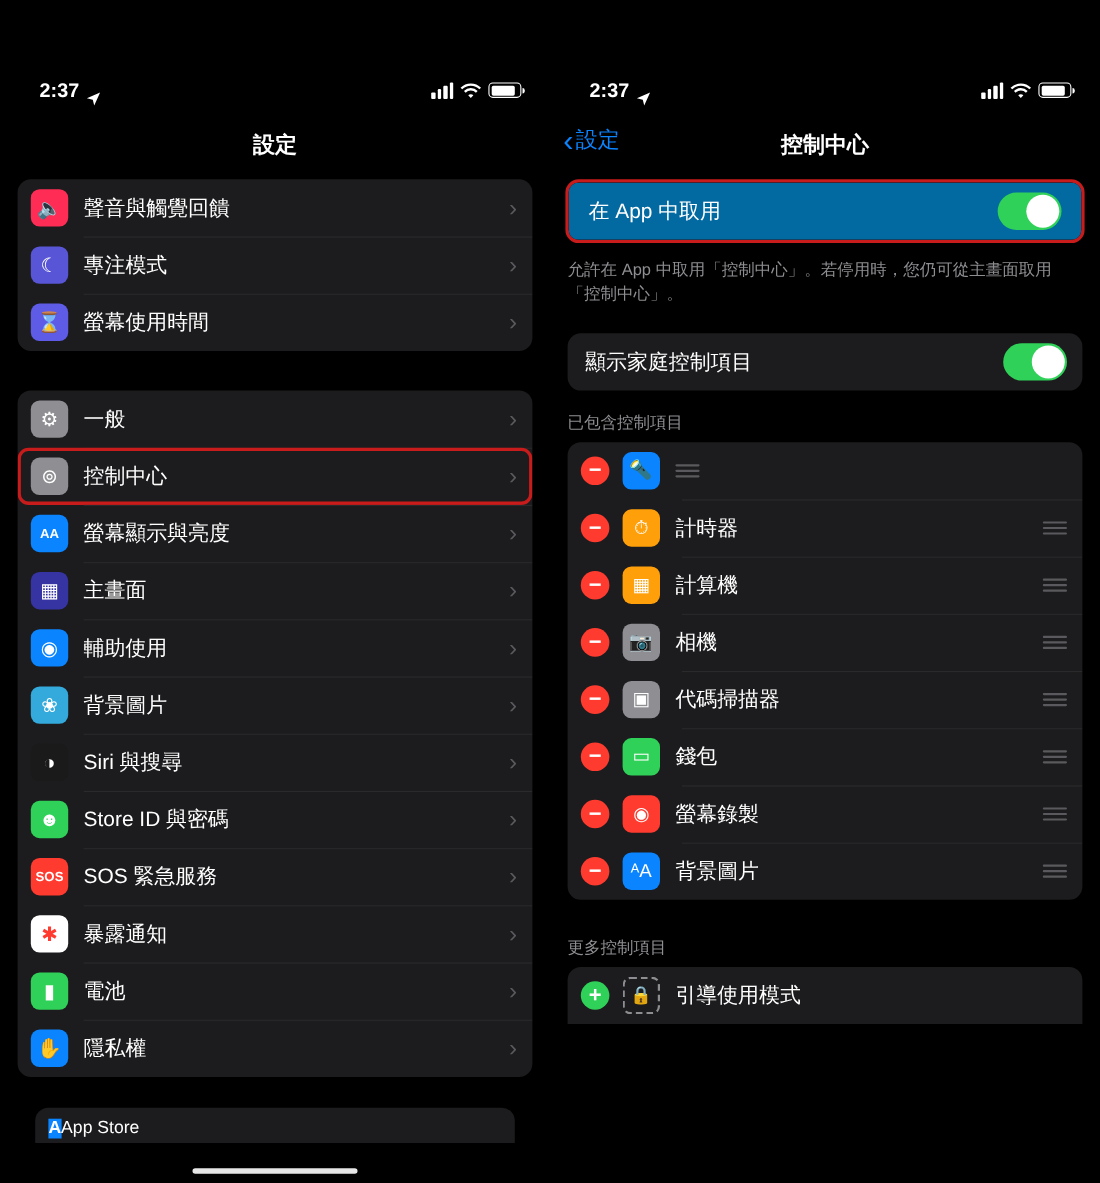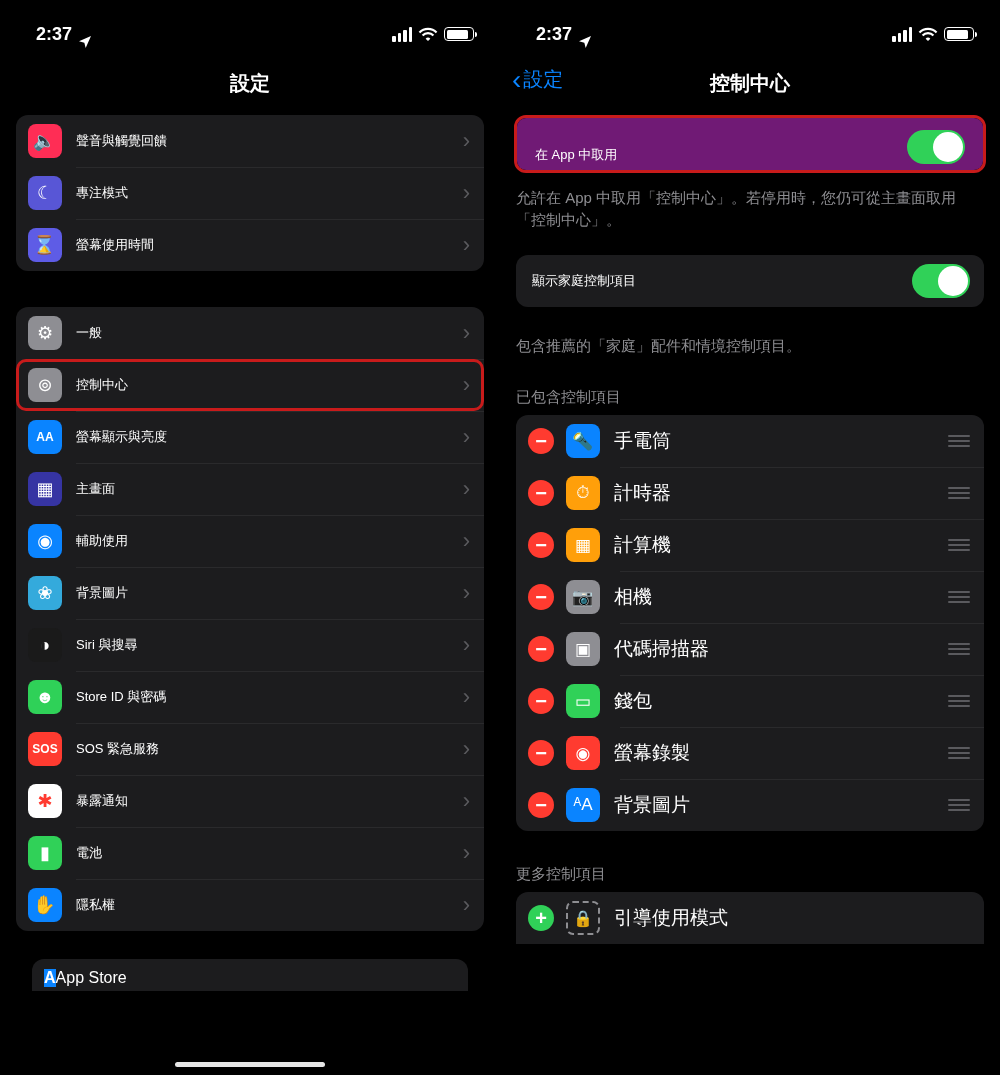--- a/index.html
+++ b/index.html
@@ -21,20 +21,21 @@
   }
   
   .status-bar {
     display:flex;
     justify-content:space-between;
     align-items:center;
     padding:14px 26px 0 36px;
     height:54px;
     font-weight:600;
     font-size:18px;
+    margin-top:48px;
   }
   .status-left { display:flex; align-items:center; gap:5px;}
   .status-right { display:flex; align-items:center; gap:6px;}
   .signal-bars { display:flex; align-items:flex-end; gap:2px;}
   .signal-bars span{ width:3.5px; background:#fff; border-radius:1px;}
   .signal-bars span:nth-child(1){height:6px;}
   .signal-bars span:nth-child(2){height:9px;}
   .signal-bars span:nth-child(3){height:12px;}
   .signal-bars span:nth-child(4){height:15px;}
   .wifi-icon svg{display:block;}
@@ -80,21 +81,21 @@
     position:absolute;
     left:60px;right:0;top:0;
     height:1px;background:#2a2a2c;
   }
   .row .icon-box{
     width:34px;height:34px;border-radius:8px;
     display:flex;align-items:center;justify-content:center;
     flex:0 0 34px;margin-right:14px;
     font-size:18px;
   }
-  .row .label{flex:1;font-size:13px;}
+  .row .label{flex:1;font-size:19px;}
   .row .chev-r{
     color:#5a5a5e;font-size:22px;font-weight:300;
   }
   .hl-red{
     position:absolute;inset:0;border:3px solid #c81b1b;border-radius:10px;pointer-events:none;
   }
   
   .hint{
     color:#8e8e92;
     font-size:15px;
@@ -309,45 +310,43 @@
     <span class="nav-back">
       <span class="chev">‹</span>
       <span>設定</span>
     </span>
     <span>控制中心</span>
   </div>
 
   <div>
 
     <div class="hl-box">
-      <div class="row" style="background:#701a75;align-items:flex-end;">
+      <div class="row" style="background:#0369a1;">
         <span class="label">在 App 中取用</span>
         <span class="switch">
             <span class="knob"></span>
           </span>
       </div>
     </div>
     <div class="hint below">允許在 App 中取用「控制中心」。若停用時，您仍可從主畫面取用「控制中心」。</div>
 
     <div class="group tight" style="margin:0 16px 20px 16px;">
       <div class="row">
         <span class="label" style="padding-left:4px;">顯示家庭控制項目</span>
         <span class="switch">
             <span class="knob"></span>
           </span>
       </div>
     </div>
-    <div class="hint below" style="padding-bottom:32px;">包含推薦的「家庭」配件和情境控制項目。</div>
 
     <div class="section-header">已包含控制項目</div>
     <div class="group" id="cc-included" style="margin:0 16px 34px 16px;">
         <div class="cc-row">
           <span class="cc-minus">−</span>
           <span class="cc-icon" style="background: rgb(10, 132, 255); color: rgb(255, 255, 255);">🔦</span>
-          <span class="cc-label">手電筒</span>
           <span class="cc-drag">
             <span></span>
             <span></span>
             <span></span>
           </span>
         </div>
         <div class="cc-row">
           <span class="cc-minus">−</span>
           <span class="cc-icon" style="background: rgb(255, 159, 10); color: rgb(255, 255, 255);">⏱</span>
           <span class="cc-label">計時器</span>

